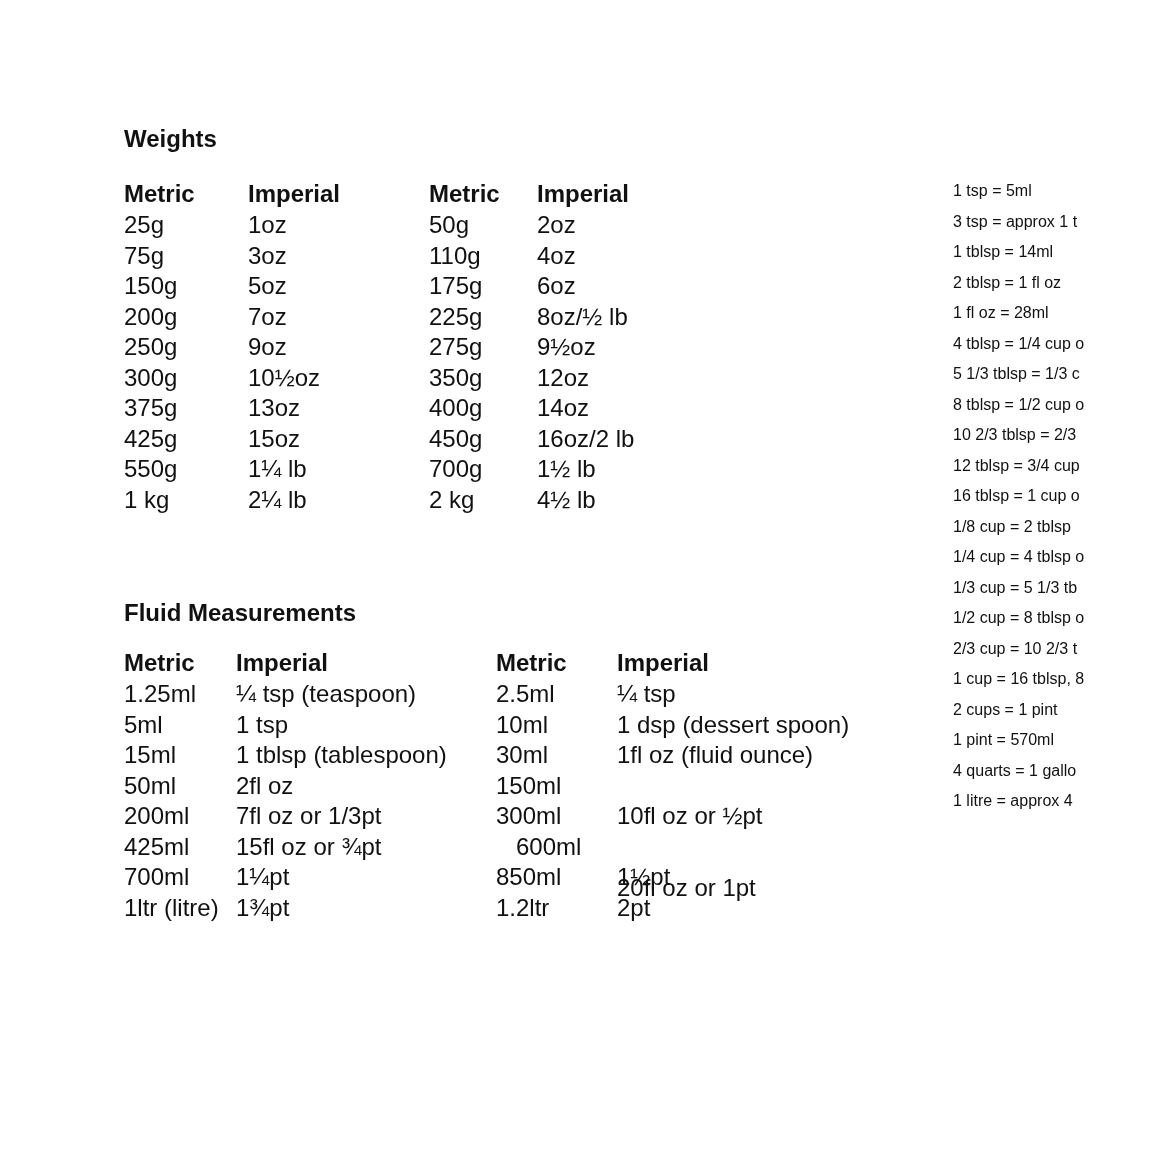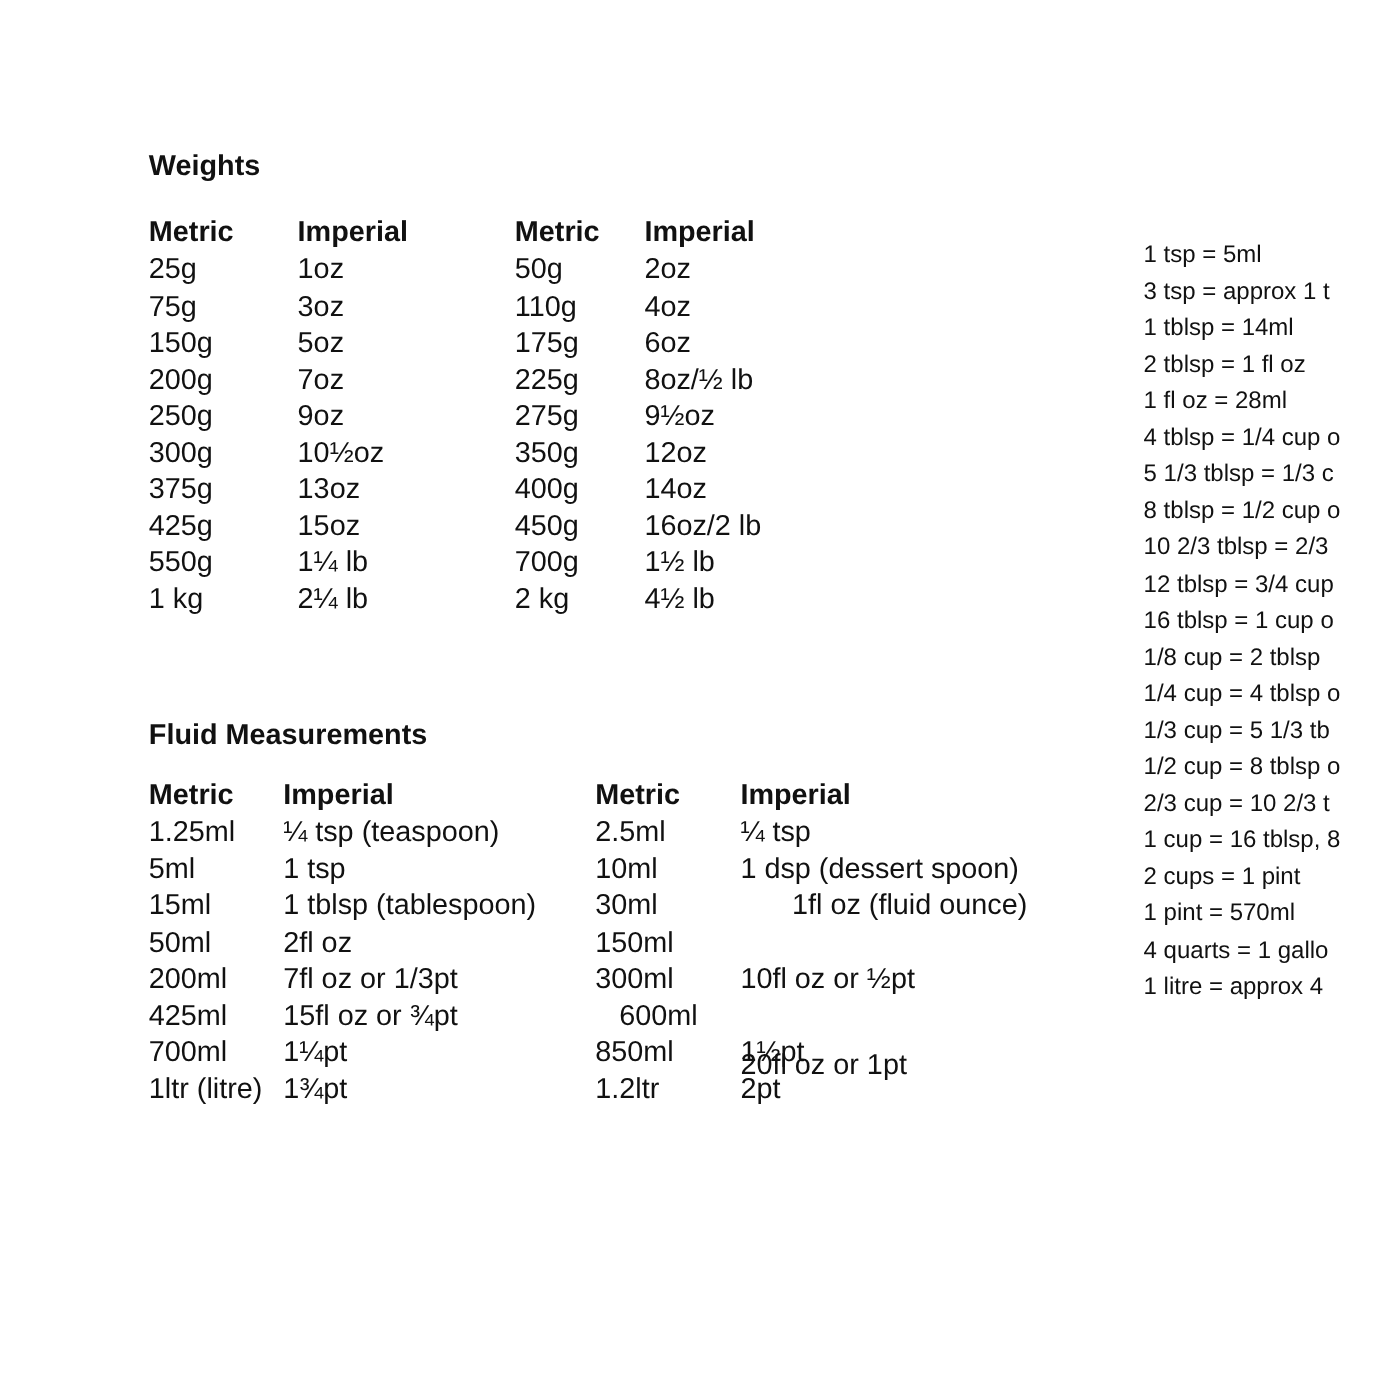--- a/index.html
+++ b/index.html
@@ -8,22 +8,22 @@
       font-family: "Liberation Sans", sans-serif; color: #111111;
     }
     .section-title {
       position: absolute; font-weight: bold; font-size: 24px; line-height: 30px; margin: 0;
     }
     .tbl { position: absolute; font-size: 24px; }
     .tbl .row { position: relative; height: 30.5px; line-height: 30.5px; white-space: nowrap; }
     .tbl .hdr { font-weight: bold; height: 32px; line-height: 32px; }
     .tbl .cell { position: absolute; top: 0; }
     .side {
-      position: absolute; left: 953px; top: 197px; width: 206px; overflow: hidden;
-      font-size: 20px;
+      position: absolute; left: 953px; top: 176px; width: 206px; overflow: hidden;
+      font-size: 16px;
     }
     .side .line { height: 30.5px; line-height: 30.5px; white-space: nowrap; }
   </style>
 </head>
 <body>
 
 <h2 class="section-title" style="left:124px; top:124px;">Weights</h2>
 
 <div class="tbl" id="weights-table" style="left:124px; top:178px; width:560px;">
   <div class="row hdr">
@@ -112,21 +112,21 @@
     <div class="row">
       <span class="cell" style="left: 0px;">5ml</span>
       <span class="cell" style="left: 112px;">1 tsp</span>
       <span class="cell" style="left: 372px;">10ml</span>
       <span class="cell" style="left: 493px;">1 dsp (dessert spoon)</span>
     </div>
     <div class="row">
       <span class="cell" style="left: 0px;">15ml</span>
       <span class="cell" style="left: 112px;">1 tblsp (tablespoon)</span>
       <span class="cell" style="left: 372px;">30ml</span>
-      <span class="cell" style="left: 493px; margin-left: 43px;">1fl oz (fluid ounce)</span>
+      <span class="cell" style="left: 493px;">1fl oz (fluid ounce)</span>
     </div>
     <div class="row">
       <span class="cell" style="left: 0px;">50ml</span>
       <span class="cell" style="left: 112px;">2fl oz</span>
       <span class="cell" style="left: 372px;">150ml</span>
     </div>
     <div class="row">
       <span class="cell" style="left: 0px;">200ml</span>
       <span class="cell" style="left: 112px;">7fl oz or 1/3pt</span>
       <span class="cell" style="left: 372px; text-align: right;">300ml</span>

